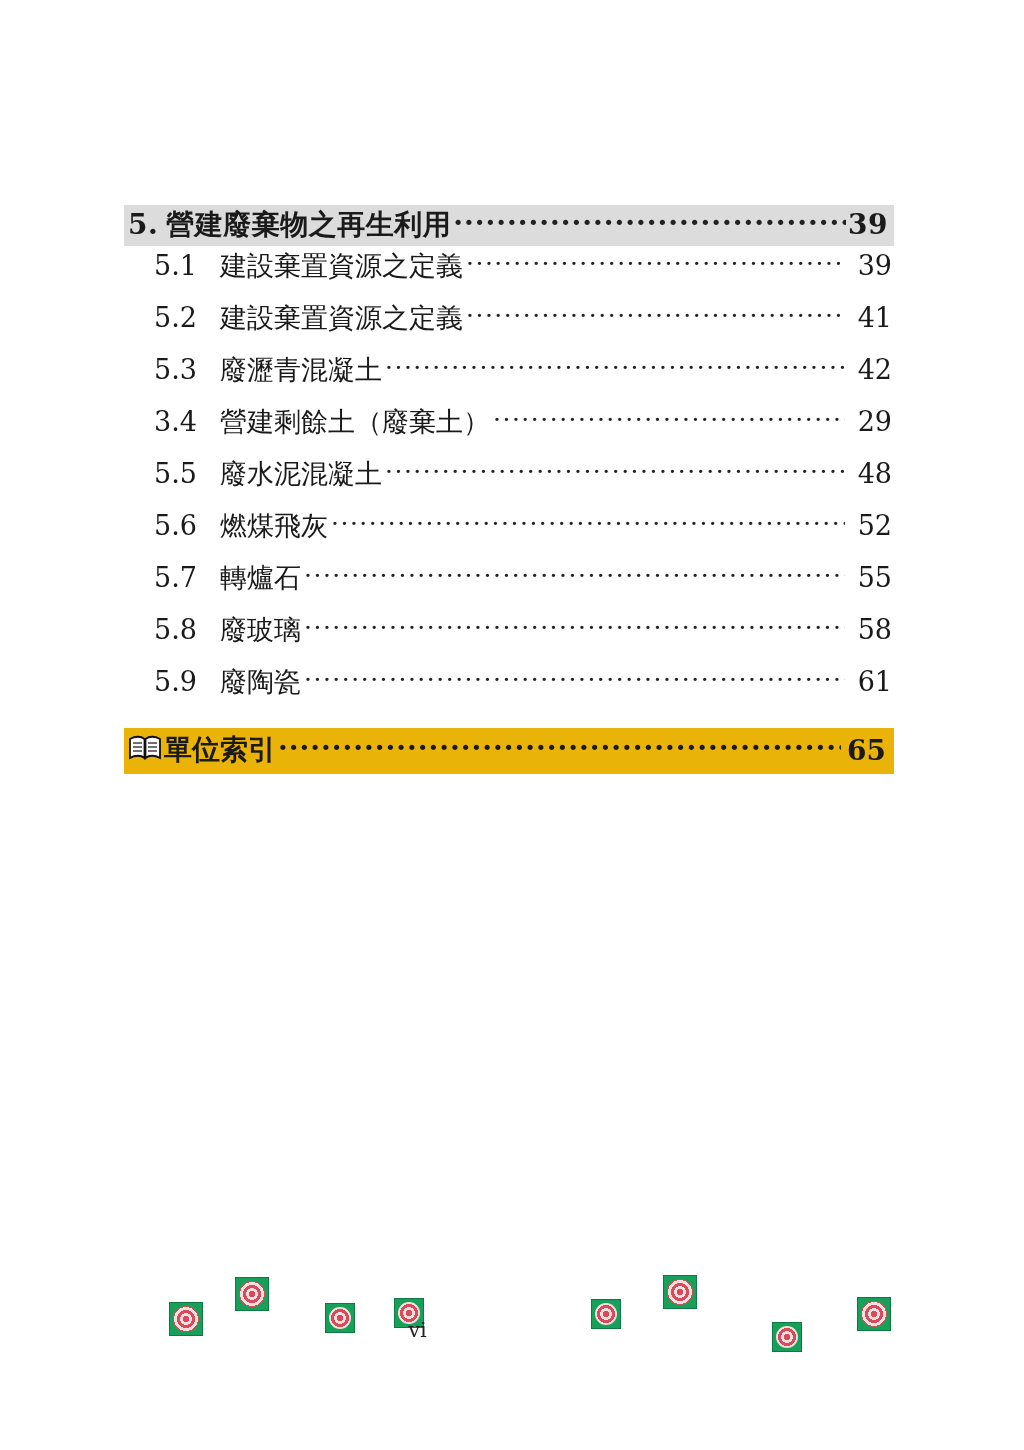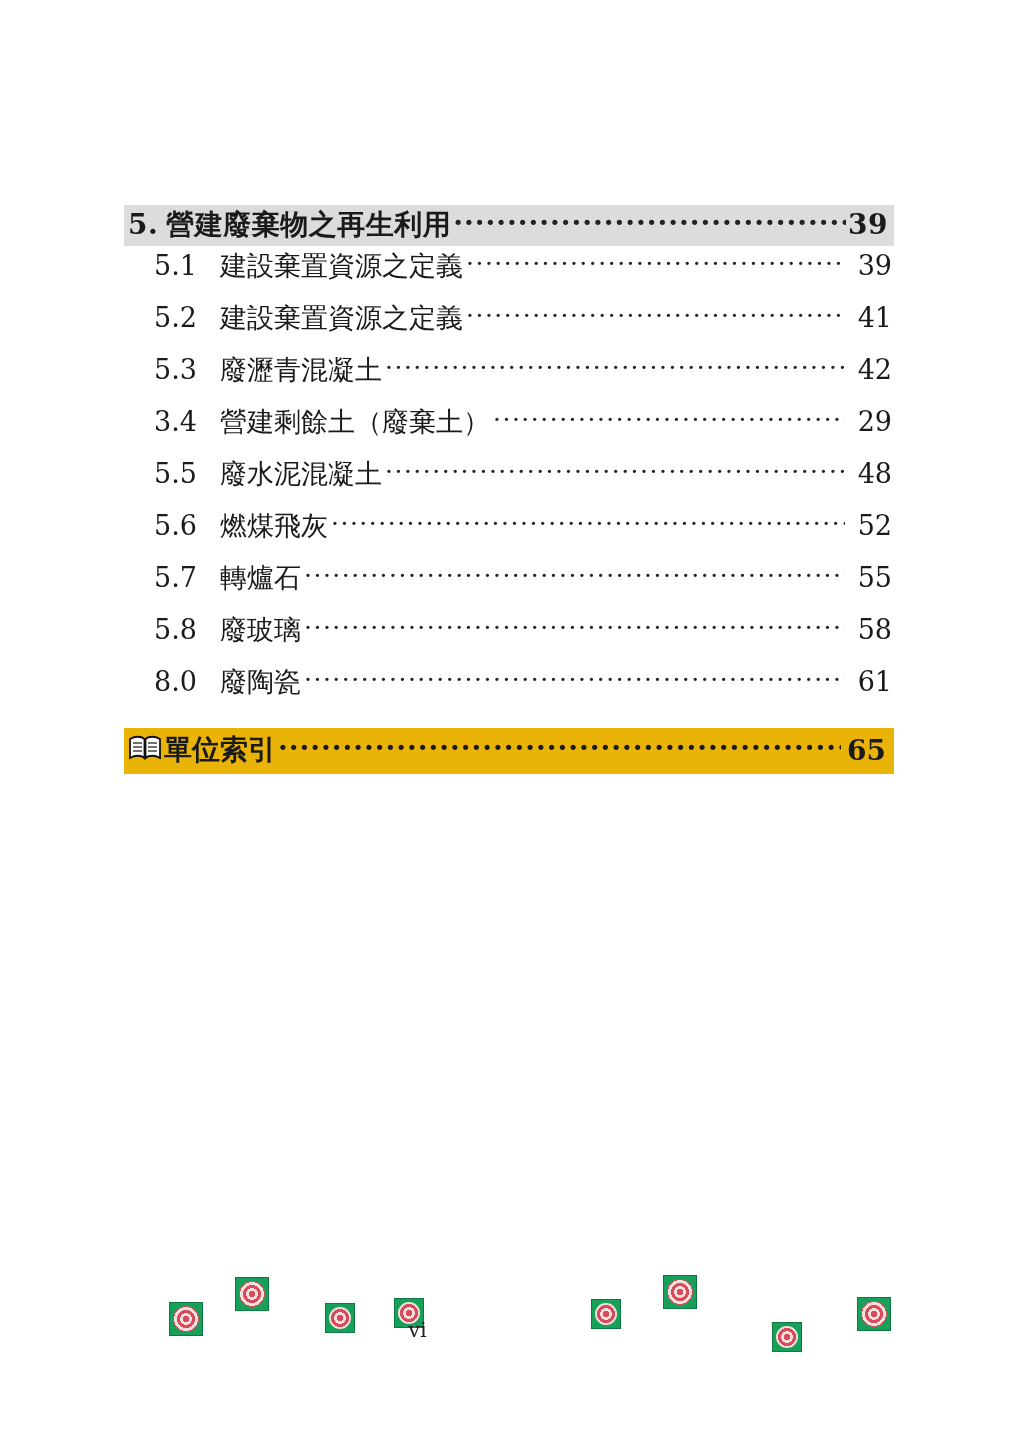--- a/index.html
+++ b/index.html
@@ -237,21 +237,21 @@
     </div>
 
     <div class="sec-row">
       <span class="num">5.8</span>
       <span class="title">廢玻璃</span>
       <span class="leader">··································································</span>
       <span class="pageno">58</span>
     </div>
 
     <div class="sec-row">
-      <span class="num">8.0</span>
+      <span class="num">5.9</span>
       <span class="title">廢陶瓷</span>
       <span class="leader">··································································</span>
       <span class="pageno">61</span>
     </div>
 
     <div class="index-row">
       <span class="bookicon">
         <svg width="34" height="26" viewBox="0 0 34 26" aria-hidden="true">
           <path d="M2 4 C7 1, 13 1, 16.5 4 L16.5 23 C13 20, 7 20, 2 23 Z" fill="#ffffff" stroke="#111" stroke-width="1.8"></path>
           <path d="M32 4 C27 1, 21 1, 17.5 4 L17.5 23 C21 20, 27 20, 32 23 Z" fill="#ffffff" stroke="#111" stroke-width="1.8"></path>

